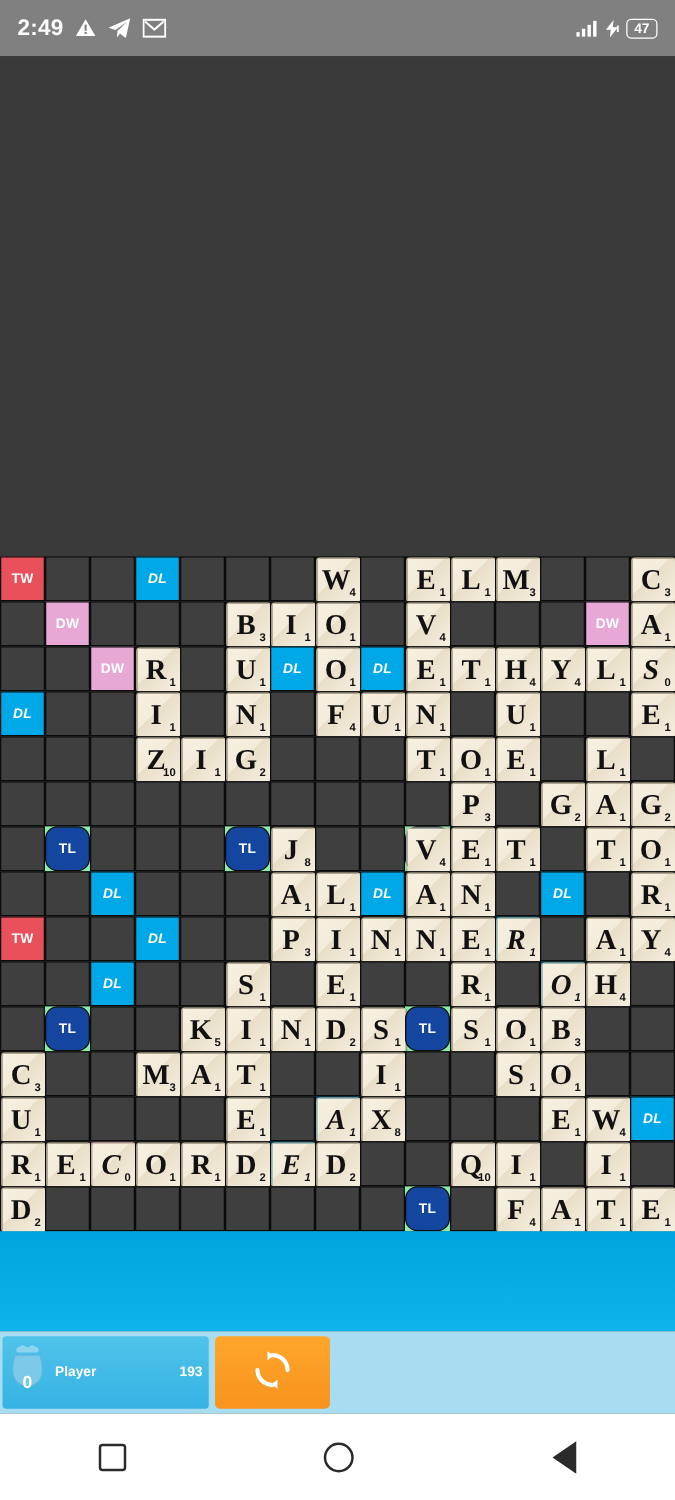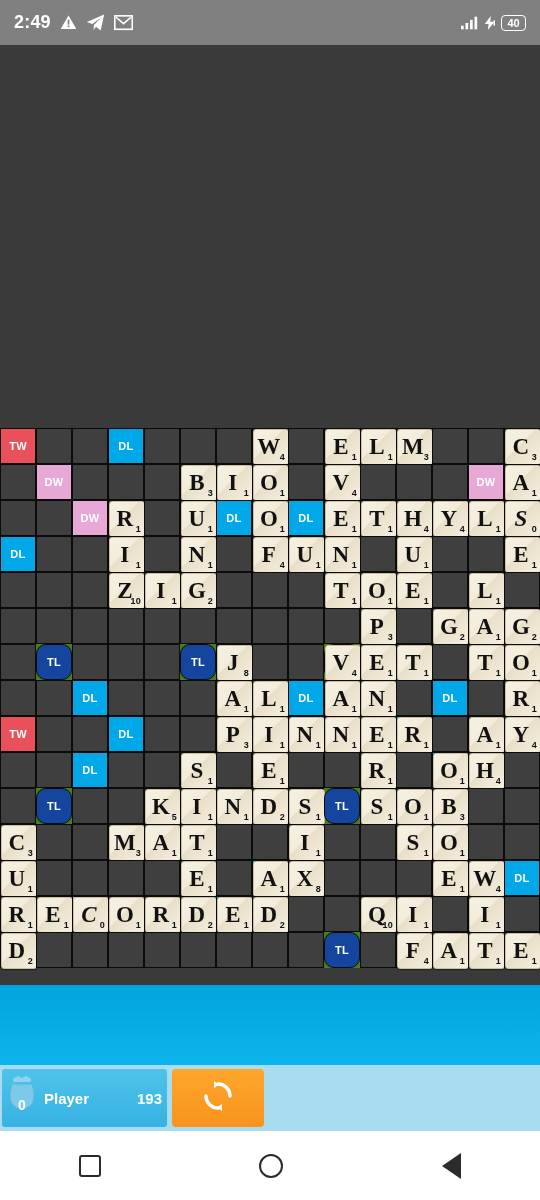--- a/index.html
+++ b/index.html
@@ -36,41 +36,41 @@
 
   
   .void {
     position: absolute; top: 45px; left: 0;
     width: 540px; height: 400px;
     background: #3a3a3a;
   }
 
   
   .board {
-    position: absolute; top: 428px; left: 0;
+    position: absolute; top: 445px; left: 0;
     width: 540px; height: 540px;
-    background: #4d7c0f;
+    background: #86efac;
     display: grid;
     grid-template-columns: repeat(15, 36px);
     grid-template-rows: repeat(15, 36px);
     gap: 0;
   }
   .cell {
     width: 36px; height: 36px;
     position: relative;
     border: 1.5px solid #0b0b0b;
     background: #3f3f3f;
     display: flex; align-items: center; justify-content: center;
     font-size: 11px; font-weight: bold; color: #ffffff;
     letter-spacing: .3px;
   }
   .cell.tw { background: #e8505b; }
   .cell.dw { background: #e7a8d6; }
   .cell.tl { background: #1446a0; border-radius: 10px; }
-  .cell.dl { background: #00a8e8; }
+  .cell.dl { background: #00a8e8; font-style: italic; }
 
   .tile {
     position: absolute; top: 0; left: 0;
     width: 36px; height: 36px;
     background: linear-gradient(135deg, #f7f1e1 0%, #f3ecda 42%, #e9dfc8 43%, #f5efe0 100%);
     border: 1px solid #c9bfa4;
     border-radius: 3px;
     box-shadow: 0 1px 1px rgba(0,0,0,.45);
     color: #111;
     display: flex; align-items: center; justify-content: center;
@@ -112,21 +112,21 @@
   }
   .bag svg { position:absolute; top:2px; left:4px; }
   .bag .bagcount {
     position: relative; z-index: 2;
     font-size: 14px; font-weight: bold; color: #ffffff;
     margin-bottom: 11px;
   }
   .scores { display: flex; flex-direction: column; justify-content: center; flex: 1; padding-right: 5px;}
   .scorerow {
     display: flex; justify-content: space-between;
-    color: #ffffff; font-size: 15px; font-weight: bold;
+    color: #ffffff; font-size: 11px; font-weight: bold;
     line-height: 25px;
   }
   .scorerow .who { padding-left: 2px; }
   .btn-swap {
     position: absolute; top: 1069px; left: 172px;
     width: 92px; height: 58px;
     background: linear-gradient(180deg, #ffa62b 0%, #f7931e 100%);
     border-radius: 4px;
     display: flex; align-items: center; justify-content: center;
   }
@@ -183,21 +183,21 @@
             <rect x="10" y="3.5" width="3" height="10.5" fill="#fff"></rect>
             <rect x="15" y="0" width="3" height="14" fill="#fff"></rect>
           </svg>
       </span>
       <span>
         <svg class="icon-bolt" viewBox="0 0 12 16">
             <path fill="#fff" d="M7 0 L0 9 H4.4 L3.6 16 L11 6.6 H6.2 Z"></path>
             <rect x="10" y="5" width="1.7" height="6" fill="#fff"></rect>
           </svg>
       </span>
-      <span class="battery">40</span>
+      <span class="battery">47</span>
     </div>
   </div>
 
   <div class="void"></div>
 
   <div class="board" id="board">
       <div class="cell tw">TW</div>
       <div class="cell"></div>
       <div class="cell"></div>
       <div class="cell dl">DL</div>

